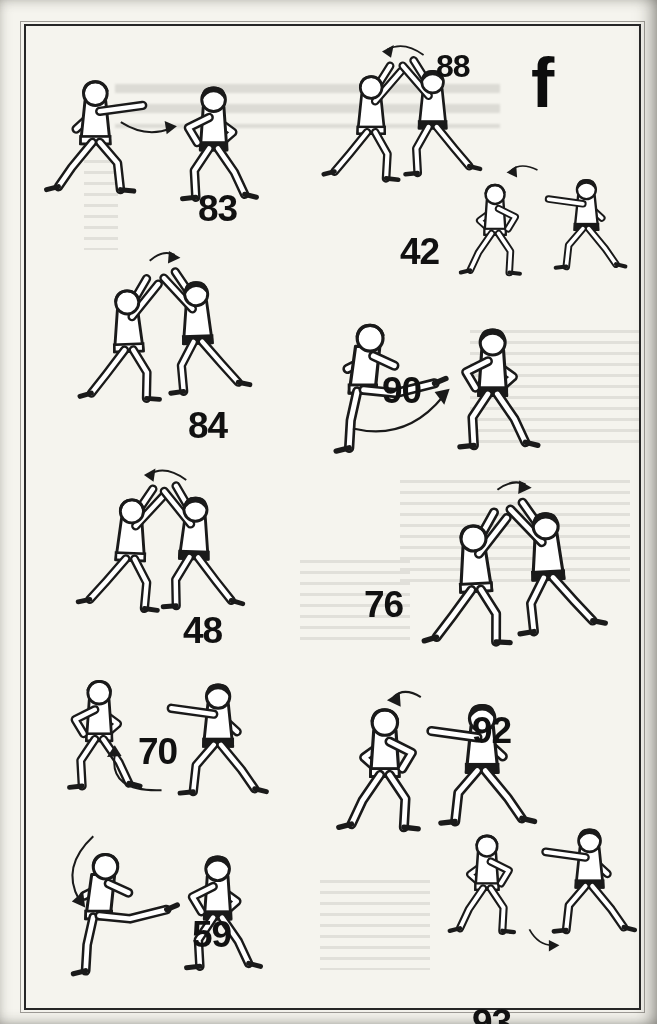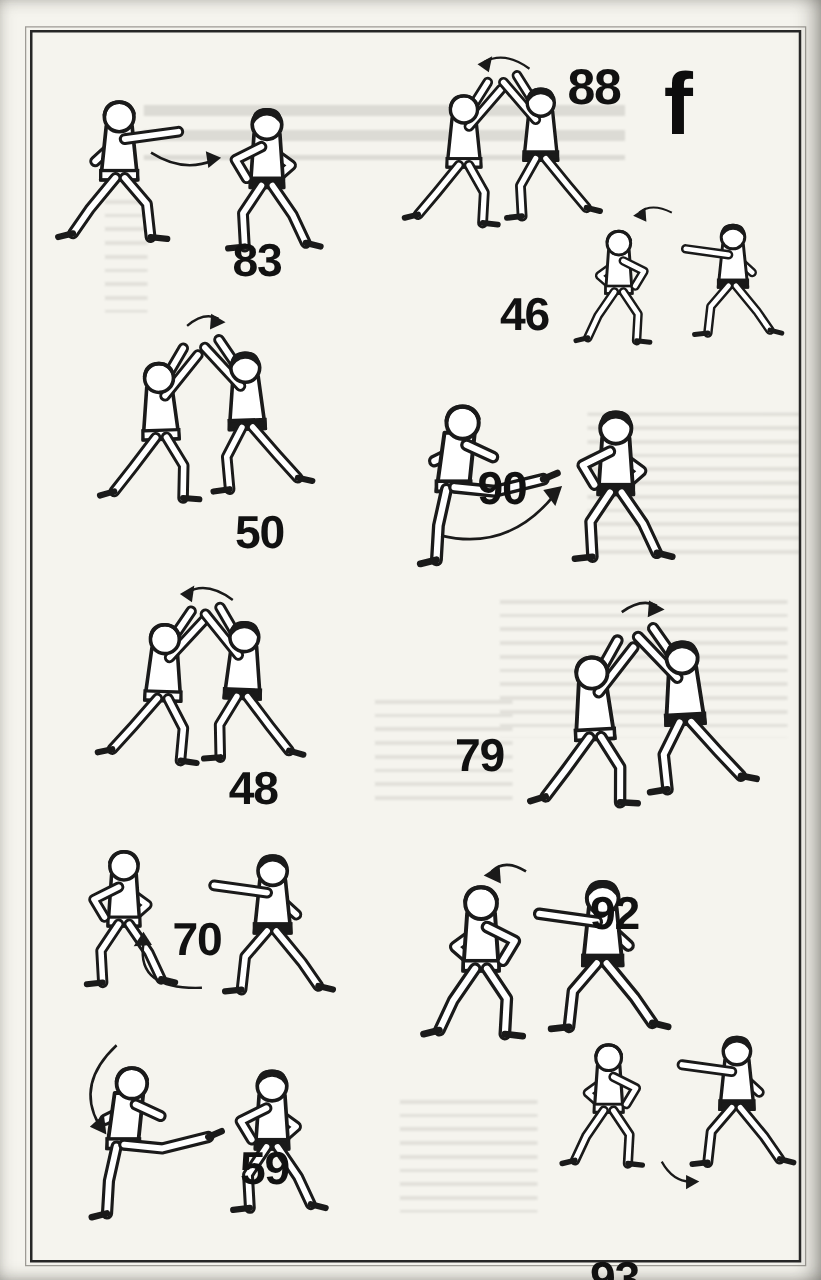--- a/index.html
+++ b/index.html
@@ -290,27 +290,27 @@
 
   <div class="panel" style="left:425px;top:748px;width:230px;height:260px">
     <svg viewBox="0 0 260 200">
       <use href="#fl-guard" transform="translate(70,64) scale(1.45)"></use>
       <use href="#fd-punch" transform="translate(186,58) scale(-1.55,1.55)"></use>
       <path class="ar" d="M118,158 Q128,176 144,176"></path>
       <path class="ah" d="M152,176 L140,170 L140,183 Z"></path>
     </svg>
   </div>
 
-  <div class="fig-num" style="left:186px;top:190px">83</div>
-  <div class="fig-num" style="left:188px;top:407px">50</div>
+  <div class="fig-num" style="left:198px;top:190px">83</div>
+  <div class="fig-num" style="left:188px;top:407px">84</div>
   <div class="fig-num" style="left:183px;top:612px">48</div>
   <div class="fig-num" style="left:138px;top:733px">70</div>
   <div class="fig-num" style="left:192px;top:916px">59</div>
-  <div class="fig-num" style="left:454px;top:50px;font-size:40px">88</div>
-  <div class="fig-num" style="left:400px;top:233px">46</div>
+  <div class="fig-num" style="left:436px;top:50px;font-size:32px">88</div>
+  <div class="fig-num" style="left:400px;top:233px">42</div>
   <div class="fig-num" style="left:382px;top:372px">90</div>
-  <div class="fig-num" style="left:364px;top:586px">79</div>
+  <div class="fig-num" style="left:364px;top:586px">76</div>
   <div class="fig-num" style="left:472px;top:712px">92</div>
   <div class="fig-num" style="left:472px;top:1004px">93</div>
 
   <div class="corner-letter" style="left:531px;top:48px">f</div>
 
 </div>
 
 </body></html>

